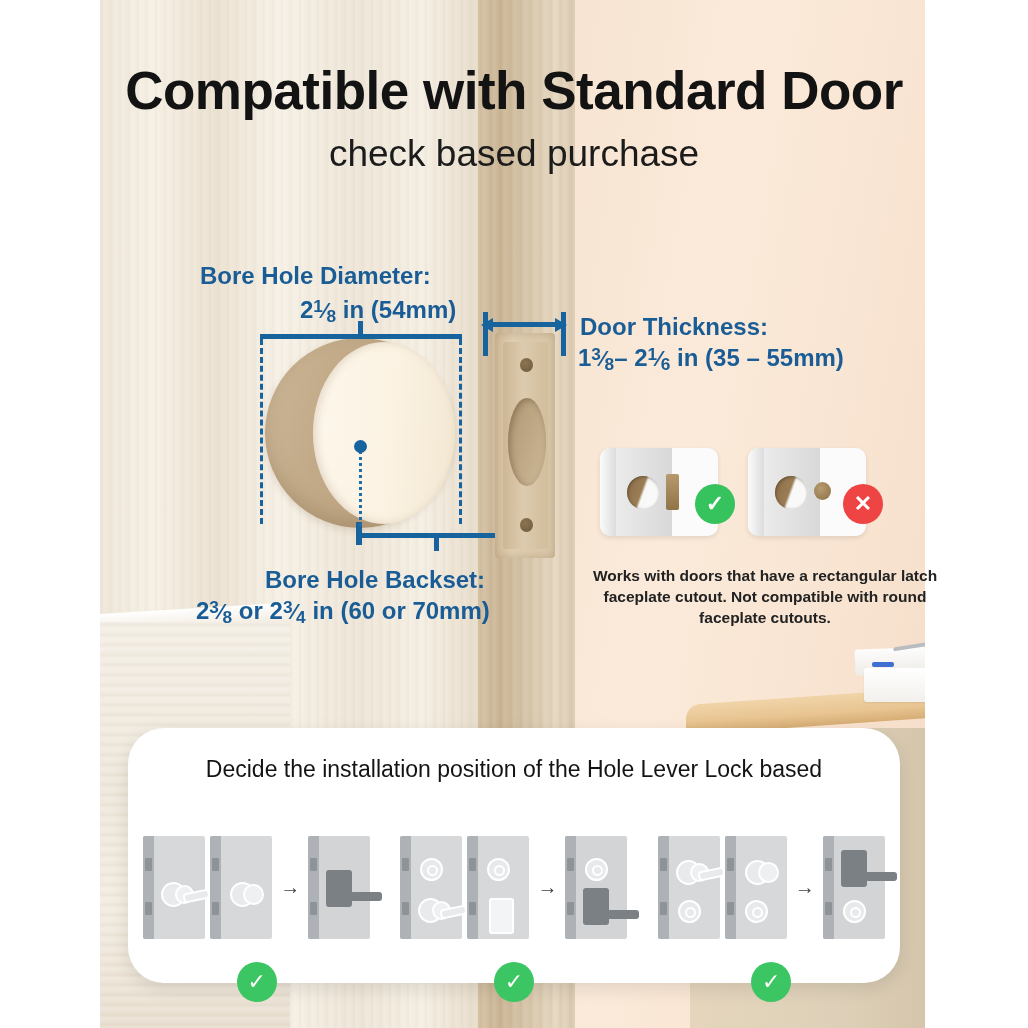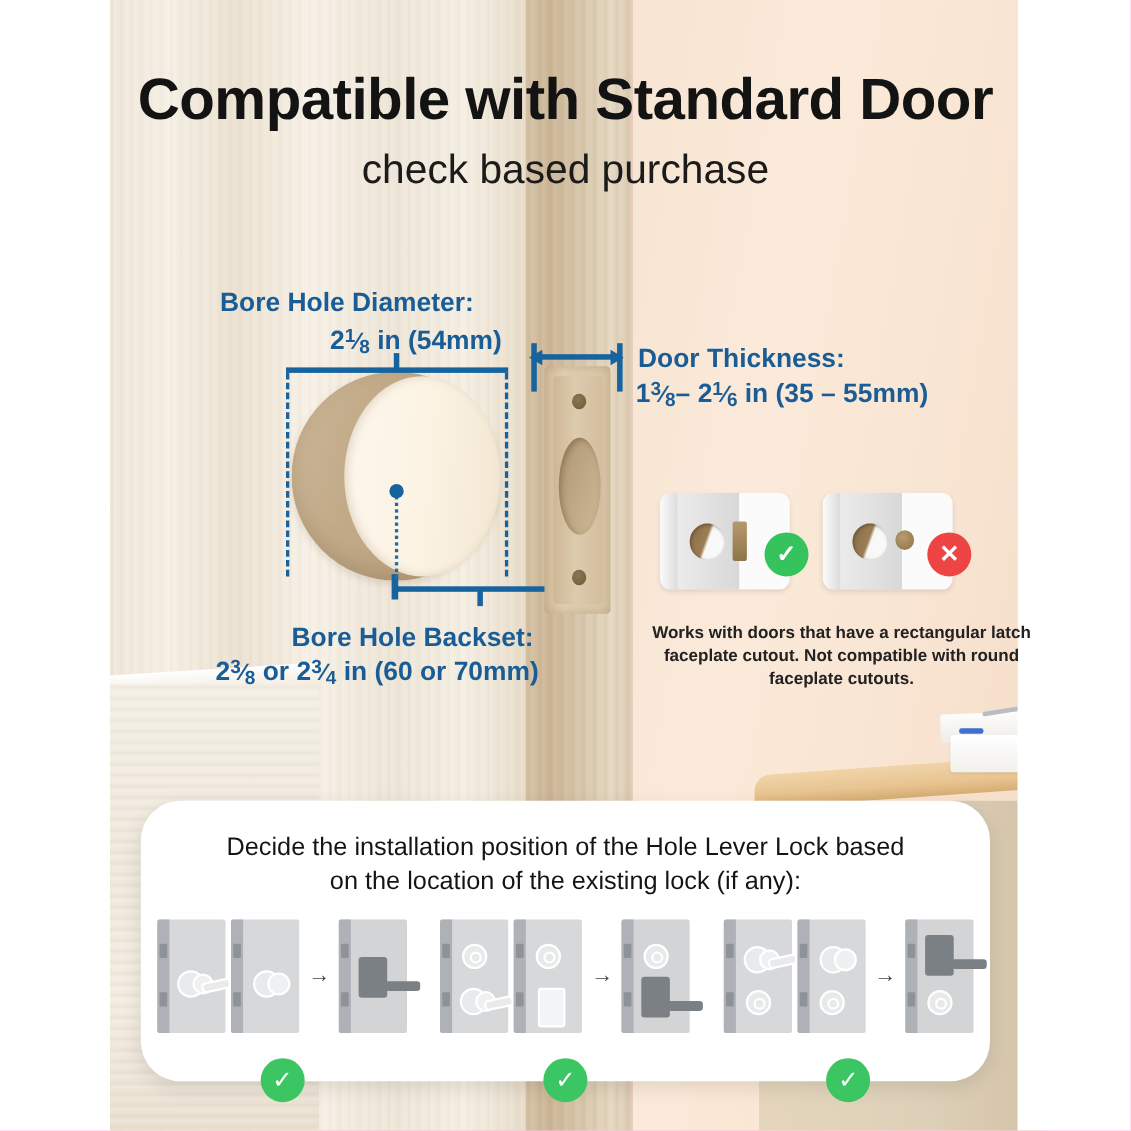--- a/index.html
+++ b/index.html
@@ -2,21 +2,21 @@
 <html><head>
 <meta charset="utf-8">
 <style>
   html,body{margin:0;padding:0;}
   body{
     width:1028px;height:1028px;
     background:#ffffff;
     font-family:"Liberation Sans", sans-serif;
     overflow:hidden;
   }
-  .stage{position:relative;width:1028px;height:1028px;overflow:hidden;background:#f9a8d4;}
+  .stage{position:relative;width:1028px;height:1028px;overflow:hidden;background:#bef264;}
 
   
   .bg{position:absolute;inset:0;}
   .wall-right{
     position:absolute;left:575px;top:0;width:350px;height:1028px;
     background:linear-gradient(100deg,#f7e4d2 0%,#fbeada 35%,#f8e3d0 75%,#f3dcc7 100%);
   }
   .door-panel{
     position:absolute;left:100px;top:0;width:378px;height:1028px;
     background:linear-gradient(90deg,#efe7da 0%,#f6f0e5 14%,#ece2d2 30%,#f7f1e7 48%,#eee6d8 68%,#f5efe4 85%,#e8ddcb 100%);
@@ -315,21 +315,20 @@
     <div class="fp-hole"></div>
     <div class="fp-round"></div>
   </div>
   <div class="badge badge-no" style="left:843px;top:484px;">✕</div>
 
   <div class="note">Works with doors that have a rectangular latch faceplate cutout. Not compatible with round faceplate cutouts.</div>
 
   <div class="card">
     <div class="card-text">
       <span>Decide the installation position of the Hole Lever Lock based</span><br>
-      <span>on the location of the existing lock (if any):</span>
     </div>
 
     <div class="groups">
 
       <div class="group">
         <div class="door-ill">
           <div class="hinge"></div>
           <div class="h1"></div>
           <div class="h2"></div>
           <div class="lever" style="left:18px;top:46px;">

